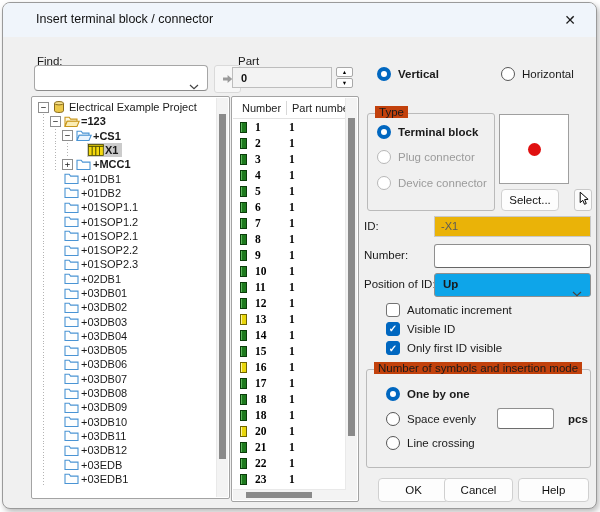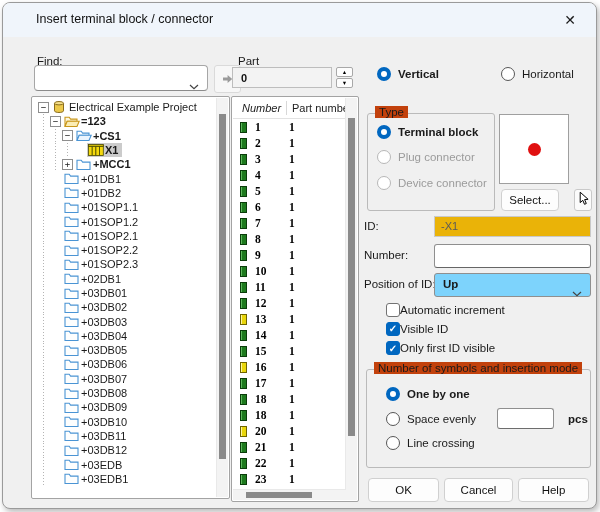--- a/index.html
+++ b/index.html
@@ -33,21 +33,21 @@
             display:flex;align-items:center;justify-content:center;font:9px/9px "DejaVu Sans Mono",monospace;color:#222;}
   .ticon{flex:0 0 17px;display:flex;align-items:center;}
   .tlabel{font-size:11px;}
   .b{font-weight:700;}
   .twrap,.tsel{display:flex;align-items:center;height:14px;padding:0 4px 0 1px;}
   .tsel{background:#cbcbcb;}
   .vguide{position:absolute;top:0;bottom:0;width:1px;
           background-image:repeating-linear-gradient(to bottom,#b4b4b4 0 1px,transparent 1px 3px);}
   
   .lhead{position:absolute;left:1px;top:1px;right:12px;height:20px;background:#fff;border-bottom:1px solid #e2e2e2;}
-  .lhead .h1{position:absolute;left:9px;top:4px;font-size:11px;color:#222;font-style:italic;}
+  .lhead .h1{position:absolute;left:9px;top:4px;font-size:11px;color:#222;}
   .lhead .h2{position:absolute;left:59px;top:4px;font-size:11px;color:#222;white-space:nowrap;overflow:hidden;max-width:56px;}
   .hsep{position:absolute;left:53px;top:3px;bottom:3px;width:1px;background:#d8d8d8;}
   #list-rows{position:absolute;left:1px;top:22px;right:12px;bottom:12px;overflow:hidden;}
   .lrow{display:flex;align-items:center;height:16px;}
   .pin{width:7px;height:11px;margin-left:7px;box-sizing:border-box;flex:0 0 auto;}
   .pin.green{background:#1e7a1e;border:1px solid #0a3c0a;box-shadow:inset 1px 0 0 #5cb85c;}
   .pin.yellow{background:#e9d60b;border:1px solid #6e6400;box-shadow:inset 1px 0 0 #fdf4a0;}
   .lnum{font:700 11.5px "Liberation Serif",serif;margin-left:8px;width:34px;color:#000;}
   .lpart{font:700 11.5px "Liberation Serif",serif;color:#000;}
   
@@ -58,33 +58,33 @@
   
   .rrow{display:flex;align-items:center;gap:7px;}
   .radio{width:14px;height:14px;border-radius:50%;background:#fff;border:1px solid #565656;box-sizing:border-box;flex:0 0 auto;}
   .radio.sel{border:4.5px solid #0067c0;}
   .radio.dis{border-color:#b7b7b7;}
   .rlabel{font-size:11.5px;white-space:nowrap;}
   .dim{color:#9b9b9b;}
   .ifield{width:57px;height:21px;margin-left:14px;border:1px solid #8f8f8f;border-bottom-color:#6d6d6d;border-radius:3px;
           font:11px "Liberation Sans",sans-serif;padding:0 5px;box-sizing:border-box;background:#fff;outline:none;}
   .rsuffix{font-size:11.5px;font-weight:700;margin-left:7px;}
-  .crow{display:flex;align-items:center;height:19.3px;}
+  .crow{display:flex;align-items:center;gap:7px;height:19.3px;}
   .cb{width:14px;height:14px;box-sizing:border-box;border:1px solid #737373;border-radius:3px;background:#fff;
       display:flex;align-items:center;justify-content:center;flex:0 0 auto;}
   .cb.on{background:#0067c0;border-color:#0067c0;color:#fff;font-size:10px;font-weight:700;}
   
   .group{position:absolute;border:1px solid #bababa;border-radius:3px;box-sizing:border-box;}
   .glabel{position:absolute;background:#c2410c;padding:0 4px;font-size:11.5px;white-space:nowrap;}
   
   .rofield{position:absolute;background:#eab308;border:1px solid #c9c9c9;box-sizing:border-box;
            font-size:11px;color:#5a5a5a;line-height:19px;padding-left:6px;}
   .txtin{position:absolute;background:#fff;border:1px solid #8f8f8f;border-bottom-color:#666;border-radius:3px;
          box-sizing:border-box;font:11.5px "Liberation Sans",sans-serif;padding:0 6px;outline:none;}
-  .dropdown{position:absolute;background:#7dd3fc;border:1px solid #8f8f8f;border-radius:3px;box-sizing:border-box;cursor:pointer;}
+  .dropdown{position:absolute;background:#0ea5e9;border:1px solid #8f8f8f;border-radius:3px;box-sizing:border-box;cursor:pointer;}
   .dropdown .dval{position:absolute;left:8px;top:4px;font-size:11.5px;font-weight:700;}
   .chev{position:absolute;right:8px;top:9px;}
   .previewbox{position:absolute;background:#fff;border:1px solid #9f9f9f;box-sizing:border-box;}
   .reddot{position:absolute;left:50%;top:50%;width:13px;height:13px;margin:-6.5px 0 0 -6.5px;border-radius:50%;}
   .btn{position:absolute;background:#fdfdfd;border:1px solid #d0d0d0;border-radius:4px;box-sizing:border-box;
        display:flex;align-items:center;justify-content:center;font-size:11.5px;color:#111;cursor:pointer;}
   .cursorbtn{position:absolute;background:#fbfbfb;border:1px solid #c9c9c9;border-radius:3px;box-sizing:border-box;
              display:flex;align-items:center;justify-content:center;cursor:pointer;}
 </style>
 </head>
@@ -710,21 +710,21 @@
         <span class="rlabel">Space evenly</span>
         <input class="ifield" style="">
         <span class="rsuffix">pcs</span>
       </div>
       <div class="rrow" style="height: 24.5px;">
         <span class="radio"></span>
         <span class="rlabel">Line crossing</span>
       </div>
     </div>
 
-  <div class="btn" style="left:365px;top:475px;width:71px;height:24px;">
+  <div class="btn" style="left:375px;top:475px;width:71px;height:24px;">
     <span>OK</span>
   </div>
   <div class="btn" style="left:441px;top:475px;width:69px;height:24px;">
     <span>Cancel</span>
   </div>
   <div class="btn" style="left:515px;top:475px;width:71px;height:24px;">
     <span>Help</span>
   </div>
 
 </div>

